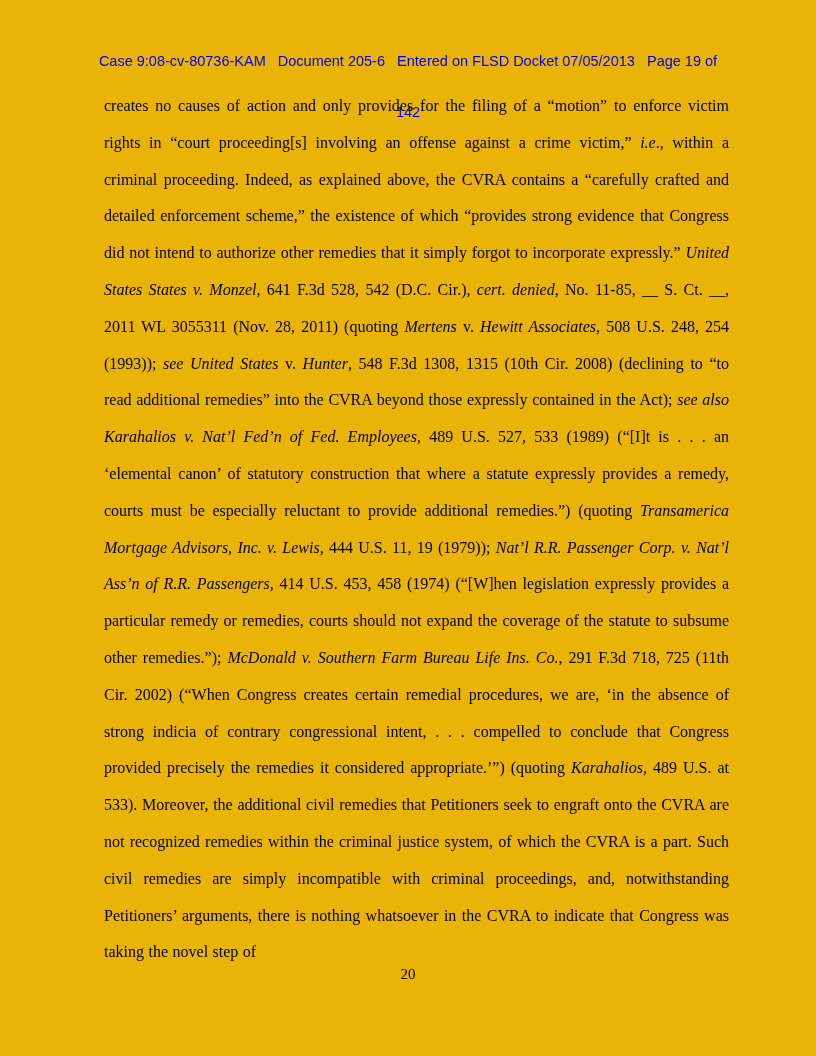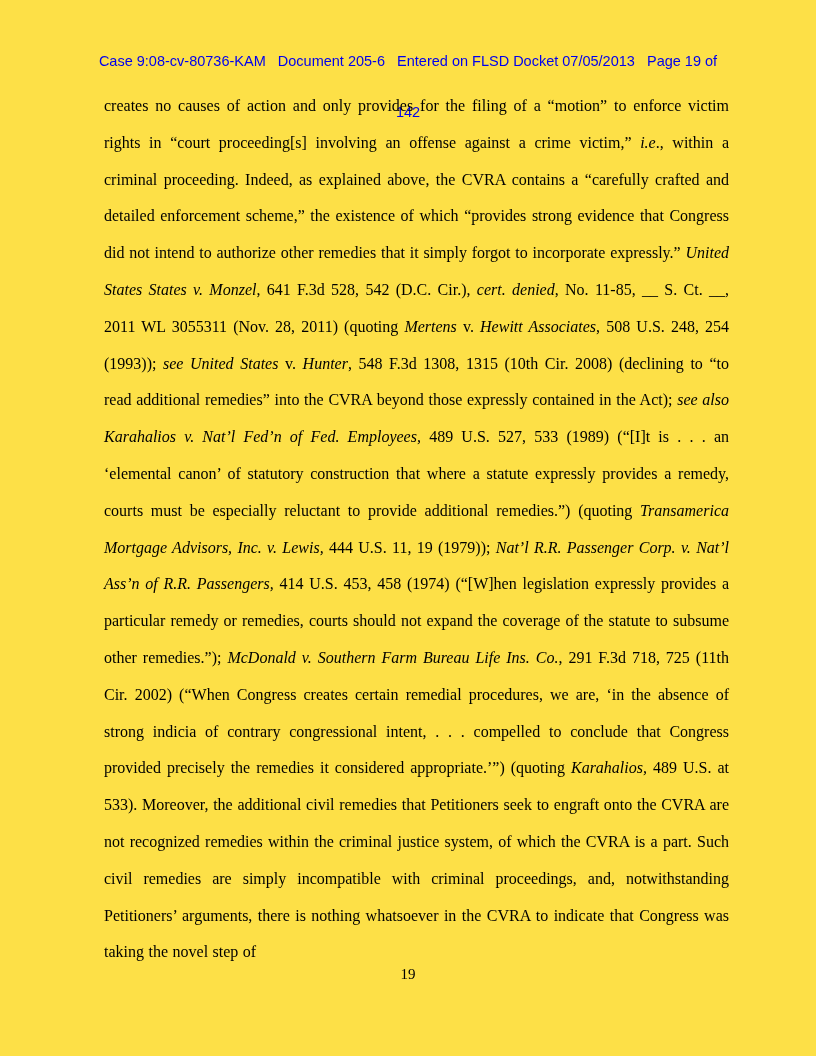--- a/index.html
+++ b/index.html
@@ -5,21 +5,21 @@
   html, body {
     margin: 0;
     padding: 0;
     background: #e8e8e8;
   }
   .page {
     position: relative;
     width: 816px;
     height: 1056px;
     margin: 0 auto;
-    background: #fde047;
+    background: #eab308;
     color: #000000;
     font-family: "Liberation Serif", serif;
     overflow: hidden;
   }
   .stamp {
     position: absolute;
     top: 19px;
     left: 48px;
     width: 720px;
     text-align: center;
@@ -59,15 +59,15 @@
 
 <div class="page">
 
   <div class="stamp" style="color: rgb(0, 0, 238);">
     <div>Case 9:08-cv-80736-KAM   Document 205-6   Entered on FLSD Docket 07/05/2013   Page 19 of</div>
     <div>142</div>
   </div>
 
   <div class="body-text"><span class="rm">creates no causes of action and only provides for the filing of a “motion” to enforce victim rights in “court proceeding[s] involving an offense against a crime victim,” </span><span class="it">i.e</span><span class="rm">., within a criminal proceeding.  Indeed, as explained above, the CVRA contains a “carefully crafted and detailed enforcement scheme,” the existence of which “provides strong evidence that Congress did not intend to authorize other remedies that it simply forgot to incorporate expressly.”  </span><span class="it">United States States v. Monzel</span><span class="rm">, 641 F.3d 528, 542 (D.C. Cir.), </span><span class="it">cert. denied</span><span class="rm">, No. 11-85, __ S. Ct. __, 2011 WL 3055311 (Nov. 28, 2011) (quoting </span><span class="it">Mertens</span><span class="rm"> v. </span><span class="it">Hewitt Associates</span><span class="rm">, 508 U.S. 248, 254 (1993)); </span><span class="it">see United States</span><span class="rm"> v. </span><span class="it">Hunter</span><span class="rm">, 548 F.3d 1308, 1315 (10th Cir. 2008) (declining to “to read additional remedies” into the CVRA beyond those expressly contained in the Act); </span><span class="it">see also Karahalios v. Nat’l Fed’n of Fed. Employees,</span><span class="rm"> 489 U.S. 527, 533 (1989) (“[I]t is . . . an ‘elemental canon’ of statutory construction that where a statute expressly provides a remedy, courts must be especially reluctant to provide additional remedies.”) (quoting </span><span class="it">Transamerica Mortgage Advisors, Inc. v. Lewis,</span><span class="rm"> 444 U.S. 11, 19 (1979)); </span><span class="it">Nat’l R.R. Passenger Corp. v. Nat’l Ass’n of R.R. Passengers,</span><span class="rm"> 414 U.S. 453, 458 (1974) (“[W]hen legislation expressly provides a particular remedy or remedies, courts should not expand the coverage of the statute to subsume other remedies.”); </span><span class="it">McDonald v. Southern Farm Bureau Life Ins. Co.</span><span class="rm">, 291 F.3d 718, 725 (11th Cir. 2002) (“When Congress creates certain remedial procedures, we are, ‘in the absence of strong indicia of contrary congressional intent, . . . compelled to conclude that Congress provided precisely the remedies it considered appropriate.’”) (quoting </span><span class="it">Karahalios,</span><span class="rm"> 489 U.S. at 533).  Moreover, the additional civil remedies that Petitioners seek to engraft onto the CVRA are not recognized remedies within the criminal justice system, of which the CVRA is a part.  Such civil remedies are simply incompatible with criminal proceedings, and, notwithstanding Petitioners’ arguments, there is nothing whatsoever in the CVRA to indicate that Congress was taking the novel step of</span></div>
 
-  <div class="page-num">19</div>
+  <div class="page-num">20</div>
 
 </div>
 
 </body></html>

